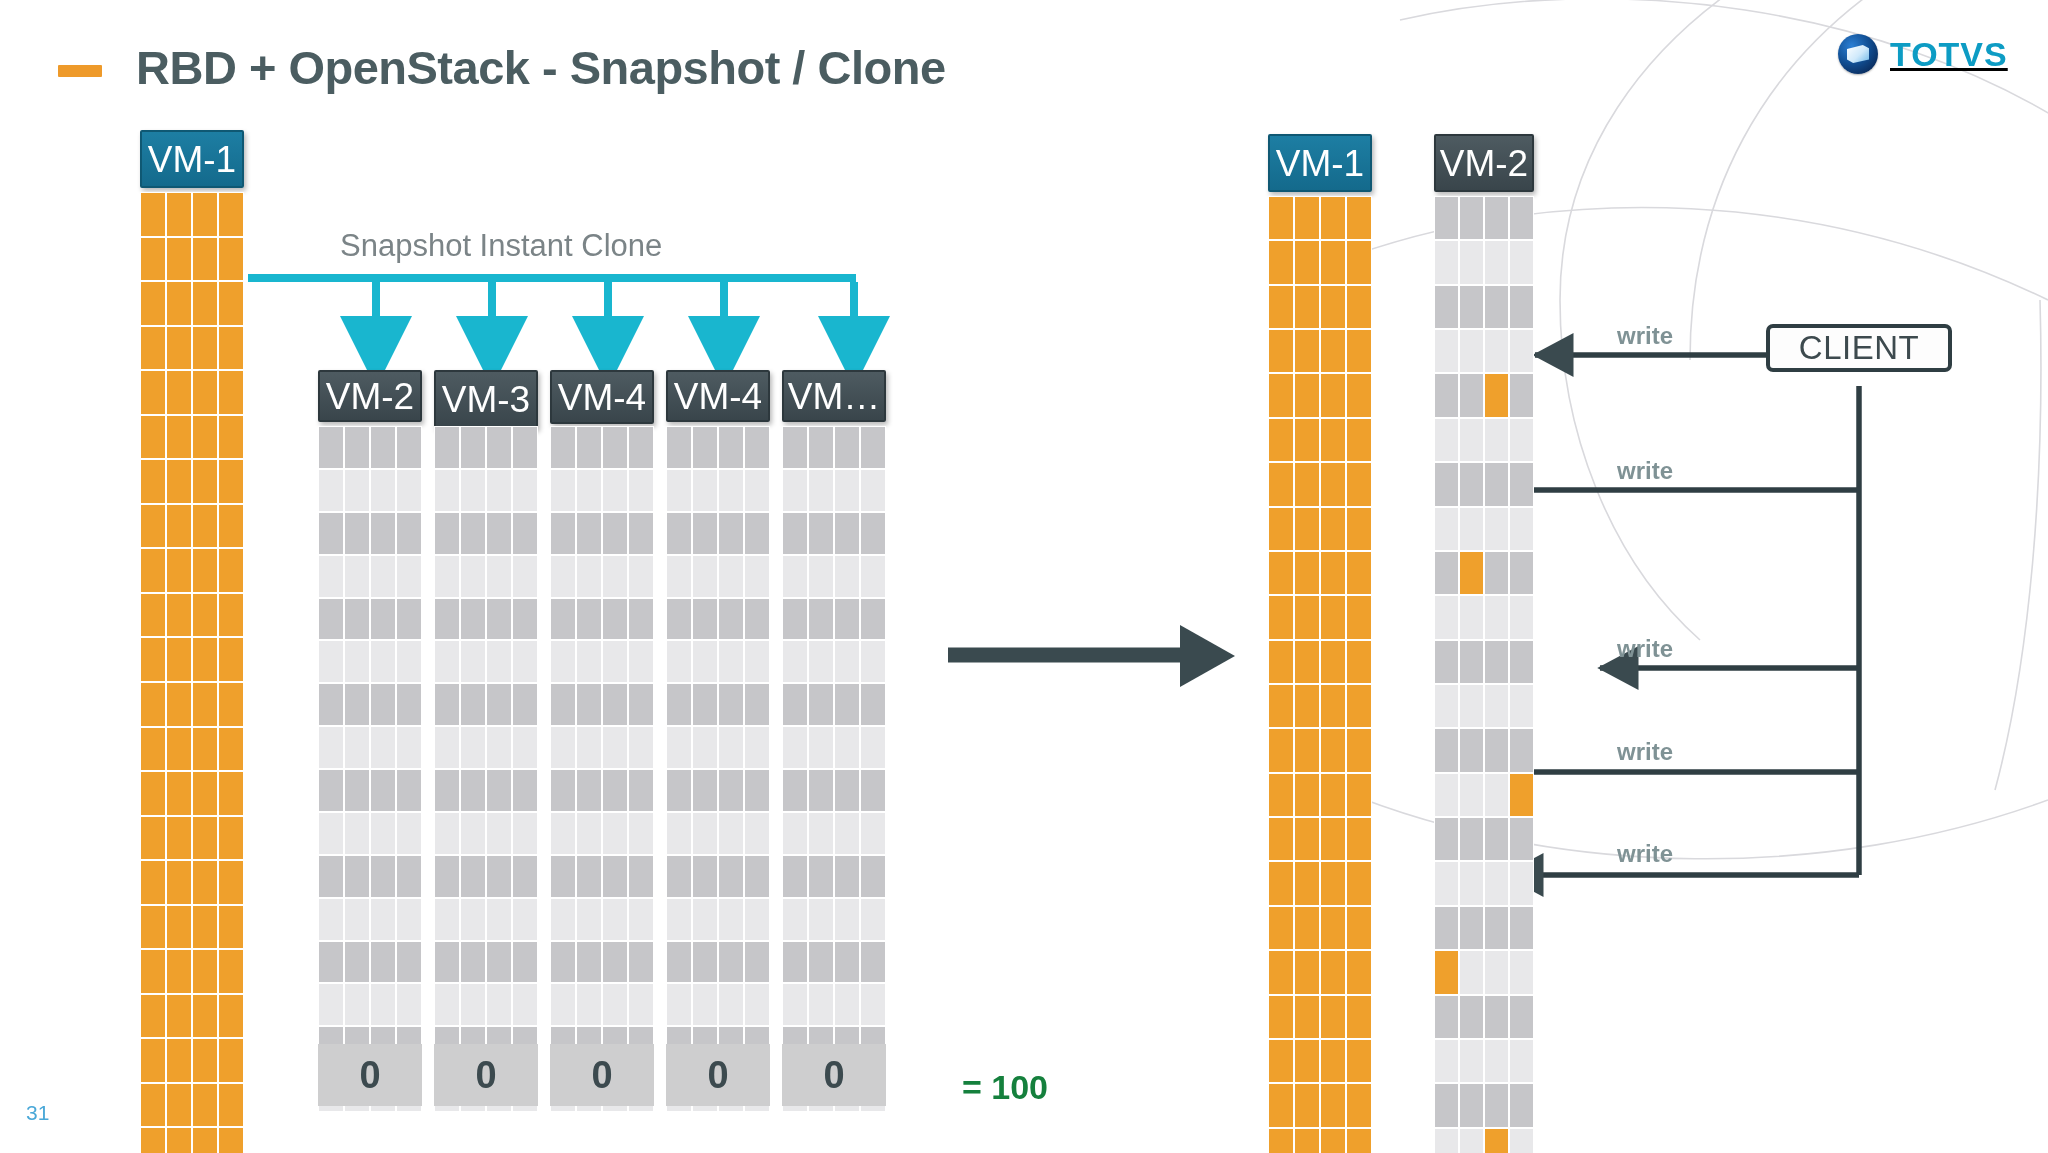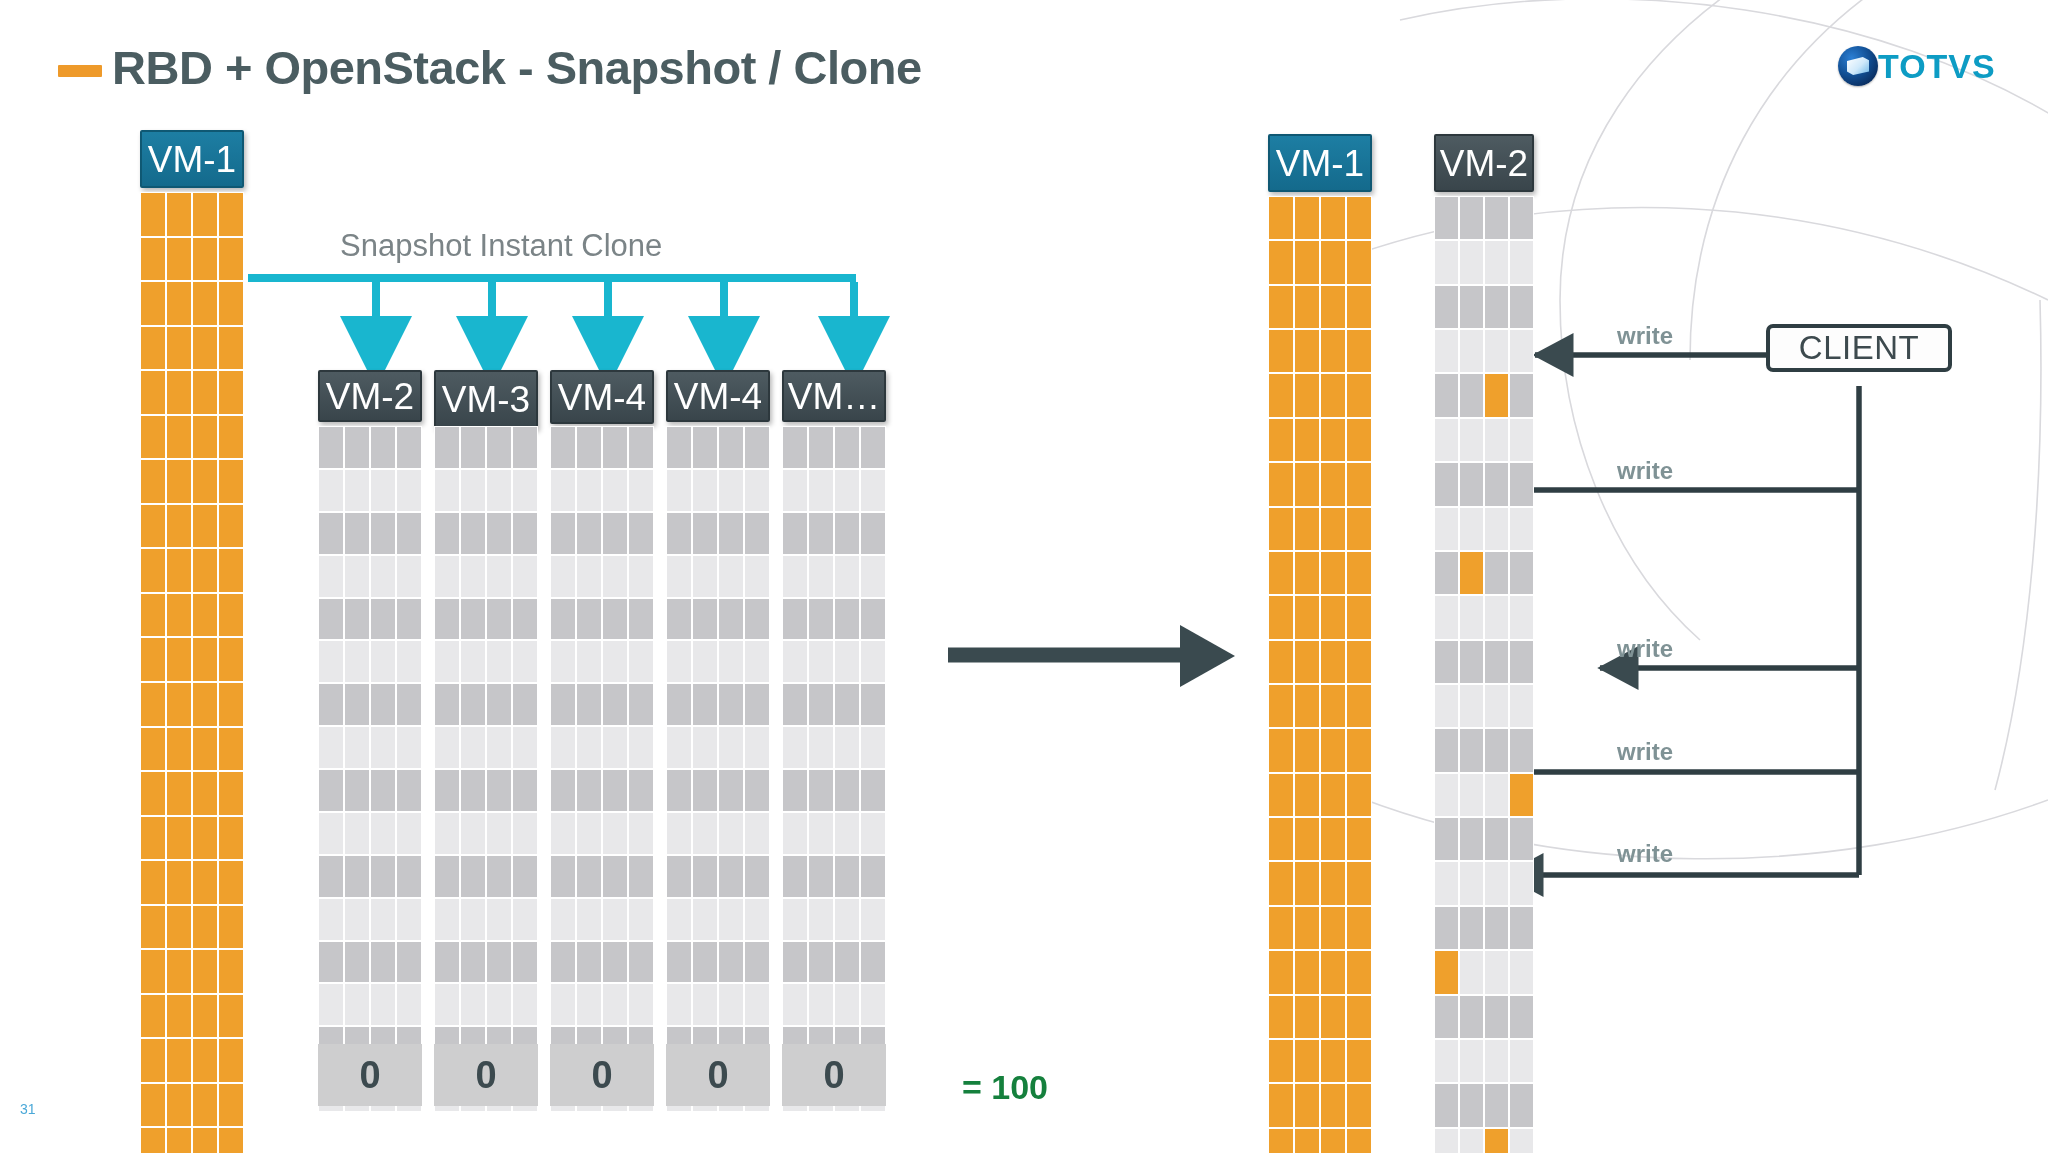--- a/index.html
+++ b/index.html
@@ -9,41 +9,41 @@
     font-family:"Liberation Sans", sans-serif;
     overflow:hidden;
     position:relative;
   }
   .stage{position:absolute;left:0;top:0;width:2048px;height:1153px;}
 
   
   .bg-deco{position:absolute;left:0;top:0;width:2048px;height:1153px;pointer-events:none;}
 
   
-  .title-row{position:absolute;left:58px;top:44px;display:flex;align-items:center;}
+  .title-row{position:absolute;left:58px;top:44px;display:flex;align-items:center;gap:24px;}
   .title-dash{width:44px;height:12px;background:#ee9a2a;margin-right:10px;margin-top:6px;border-radius:1px;}
   .title-text{
     font-size:47px;font-weight:bold;color:#4b5d61;letter-spacing:-0.5px;
     white-space:nowrap;line-height:1;
   }
 
   
-  .logo{position:absolute;left:1838px;top:46px;display:flex;align-items:center;gap:0;}
+  .logo{position:absolute;left:1838px;top:34px;display:flex;align-items:center;gap:12px;text-decoration:underline;}
   .logo-mark{width:40px;height:40px;border-radius:50%;
     background:radial-gradient(circle at 34% 30%, #2b7fd4 0%, #114f94 45%, #06193f 100%);
     position:relative;box-shadow:0 1px 2px rgba(0,0,0,.3);}
   .logo-mark::after{
     content:"";position:absolute;left:9px;top:11px;width:22px;height:18px;
     background:linear-gradient(135deg,#ffffff 0%,#cfe9fb 55%,#6fb8e8 100%);
     clip-path:polygon(0 22%,72% 0,100% 18%,100% 80%,28% 100%,0 80%);
   }
   .logo-text{font-size:34px;font-weight:bold;color:#0d9cc4;letter-spacing:1px;}
 
   
-  .page-num{position:absolute;left:20px;top:1101px;font-size:14px;color:#4aa8d8;}
+  .page-num{position:absolute;left:26px;top:1101px;font-size:21px;color:#4aa8d8;}
 
   
   .col{position:absolute;}
   .col-head{
     position:absolute;left:0;top:0;
     box-sizing:border-box;
     display:flex;align-items:center;justify-content:center;
     color:#ffffff;font-size:37px;line-height:1;
     border-radius:2px;
     box-shadow:2px 3px 5px rgba(0,0,0,.28);

